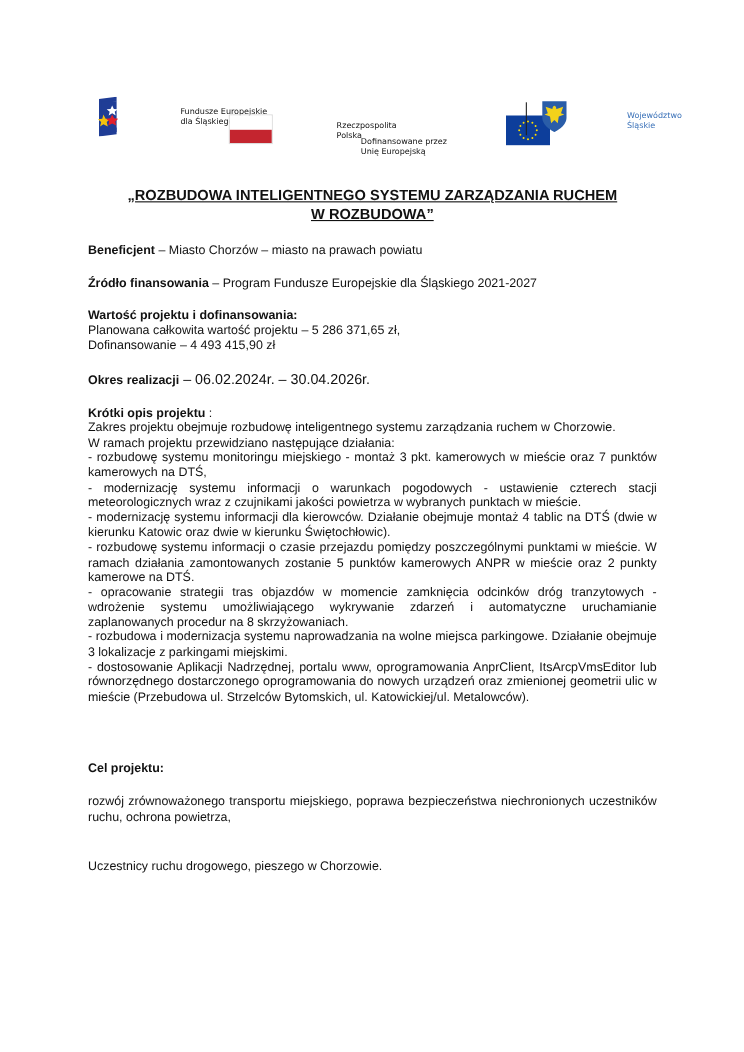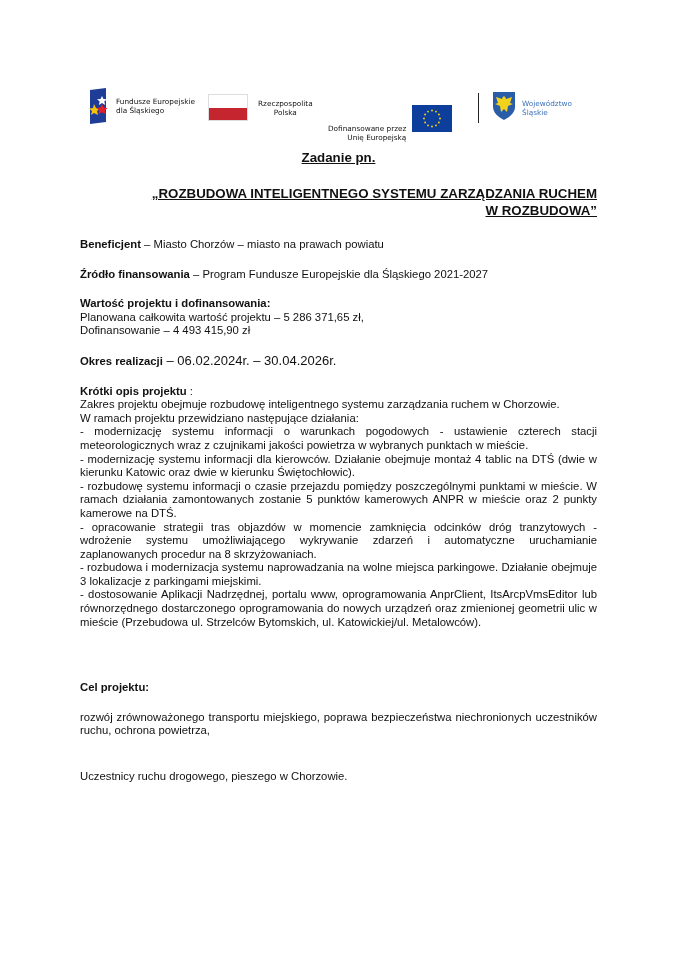--- a/index.html
+++ b/index.html
@@ -1,31 +1,31 @@
 <!DOCTYPE html>
 <html><head>
   <meta charset="utf-8">
   <style>
     html, body { margin: 0; padding: 0; background: #ffffff; }
     body { width: 676px; height: 956px; position: relative; overflow: hidden;
            font-family: "Liberation Sans", sans-serif; color: #111; }
     .logos { position: absolute; top: 88px; left: 88px; height: 40px; width: 520px; }
-    .logo { position: absolute; display: flex; align-items: center; }
+    .logo { position: absolute; display: flex; align-items: center; gap: 48px; }
     .logo-text { font-size: 7.3px; line-height: 9px; color: #111; font-family: "DejaVu Sans", sans-serif; }
     .fe-mark { width: 22px; height: 36px; position: relative; margin-right: 6px; }
     .pl-flag { width: 40px; height: 27px; border: 1px solid #ddd; box-sizing: border-box; margin-right: 10px; display:flex; flex-direction:column; }
     .pl-flag .w { flex: 1; background: #fff; }
     .pl-flag .r { flex: 1; background: #c4252f; }
     .eu-flag { width: 40px; height: 27px; background: #0d3e9b; margin-left: 6px; position: relative; }
     .divider { position: absolute; left: 390px; top: 5px; width: 1px; height: 30px; background: #222; }
     .wojewodztwo-text { color: #3a71b8; }
 
     .content { position: absolute; left: 80px; top: 150px; width: 517px; }
     .title-1 { text-align: center; font-weight: bold; text-decoration: underline; font-size: 13.3px; font-family: "Liberation Sans", sans-serif; margin: 0; line-height: 16px; }
-    .title-2 { text-align: right; font-weight: bold; text-decoration: underline; font-size: 13.3px; margin: 18px 0 0 0; line-height: 17px; }
+    .title-2 { text-align: center; font-weight: bold; text-decoration: underline; font-size: 13.3px; margin: 18px 0 0 0; line-height: 17px; }
     .p { font-size: 11.3px; line-height: 13.6px; margin: 0; text-align: justify; }
     .b { font-weight: bold; margin-top: 36px; }
     .small { font-size: 13px; }
     .gap { height: 13.6px; }
   </style>
 </head>
 <body>
 
 <div class="logos">
   <div class="logo" style="left:0; top:0;">
@@ -37,33 +37,33 @@
         <polygon points="6,16 8,20 12,20.5 9,23 10,27 6,25 3,27 4,23 1,20.5 5,20" fill="#f4c20d"></polygon>
         <polygon points="14,16 15.7,19.5 19.5,20 16.8,22.5 17.5,26 14,24.2 10.5,26 11.2,22.5 8.5,20 12.3,19.5" fill="#e3202c"></polygon>
       </svg>
     </div>
     <div class="logo-text">
       <div>Fundusze Europejskie</div>
       <div>dla Śląskiego</div>
     </div>
   </div>
 
-  <div class="logo" style="left:120px; top:6px;text-align:center;">
+  <div class="logo" style="left:120px; top:16px;">
     <div class="pl-flag">
       <div class="w"></div>
         <div class="r"></div>
     </div>
     <div class="logo-text">
       <div>Rzeczpospolita</div>
       <div>Polska</div>
     </div>
   </div>
 
   <div class="logo" style="left:240px; top:6px;">
-    <div class="logo-text" style="text-align:right;margin-top:30px;">
+    <div class="logo-text" style="text-align:left;margin-top:30px;">
       <div>Dofinansowane przez</div>
       <div>Unię Europejską</div>
     </div>
     <div class="eu-flag">
       <svg width="40" height="27" viewBox="0 0 40 27">
         <g fill="#ffdd00">
           <circle cx="20" cy="5.5" r="0.9"></circle>
           <circle cx="24" cy="6.6" r="0.9"></circle>
           <circle cx="26.9" cy="9.5" r="0.9"></circle>
           <circle cx="28" cy="13.5" r="0.9"></circle>
@@ -91,21 +91,20 @@
       </svg>
     </div>
     <div class="logo-text wojewodztwo-text">
       <div>Województwo</div>
       <div>Śląskie</div>
     </div>
   </div>
 </div>
 
 <div class="content">
-  <p class="title-1">Zadanie pn.</p>
   <p class="title-2" style="margin-top:19px;">
     <span>„ROZBUDOWA INTELIGENTNEGO SYSTEMU ZARZĄDZANIA RUCHEM</span><br>
     <span>W ROZBUDOWA”</span>
   </p>
 
   <div style="height:19px;"></div>
   <p class="p">
     <span class="b">Beneficjent</span><span> – Miasto Chorzów – miasto na prawach powiatu</span>
   </p>
   <div class="gap" style="height:16px;"></div>
@@ -120,20 +119,21 @@
   </p>
   <div class="gap" style="height:16px;"></div>
   <p class="p">
     <span class="b">Okres realizacji</span><span class="small"> – 06.02.2024r. – 30.04.2026r.</span>
   </p>
   <div class="gap" style="height:16px;"></div>
   <div>
     <p class="p"><span class="b">Krótki opis projektu</span><span> :</span></p>
     <p class="p">Zakres projektu obejmuje rozbudowę inteligentnego systemu zarządzania ruchem w Chorzowie.</p>
     <p class="p">W ramach projektu przewidziano następujące działania:</p>
+    <p class="p">- rozbudowę systemu monitoringu miejskiego - montaż 3 pkt. kamerowych w mieście oraz 7 punktów kamerowych na DTŚ,</p>
     <p class="p">- modernizację systemu informacji o warunkach pogodowych - ustawienie czterech stacji meteorologicznych wraz z czujnikami jakości powietrza w wybranych punktach w mieście.</p>
     <p class="p">- modernizację systemu informacji dla kierowców. Działanie obejmuje montaż 4 tablic na DTŚ (dwie w kierunku Katowic oraz dwie w kierunku Świętochłowic).</p>
     <p class="p">- rozbudowę systemu informacji o czasie przejazdu pomiędzy poszczególnymi punktami w mieście. W ramach działania zamontowanych zostanie 5 punktów kamerowych ANPR w mieście oraz 2 punkty kamerowe na DTŚ.</p>
     <p class="p">- opracowanie strategii tras objazdów w momencie zamknięcia odcinków dróg tranzytowych - wdrożenie systemu umożliwiającego wykrywanie zdarzeń i automatyczne uruchamianie zaplanowanych procedur na 8 skrzyżowaniach.</p>
     <p class="p">- rozbudowa i modernizacja systemu naprowadzania na wolne miejsca parkingowe. Działanie obejmuje 3 lokalizacje z parkingami miejskimi.</p>
     <p class="p">- dostosowanie Aplikacji Nadrzędnej, portalu www, oprogramowania AnprClient, ItsArcpVmsEditor lub równorzędnego dostarczonego oprogramowania do nowych urządzeń oraz zmienionej geometrii ulic w mieście (Przebudowa ul. Strzelców Bytomskich, ul. Katowickiej/ul. Metalowców).</p>
   </div>
   <div class="gap" style="height:16px;"></div>
   <p class="p b">Cel projektu:</p>
   <div class="gap" style="height:16px;"></div>

